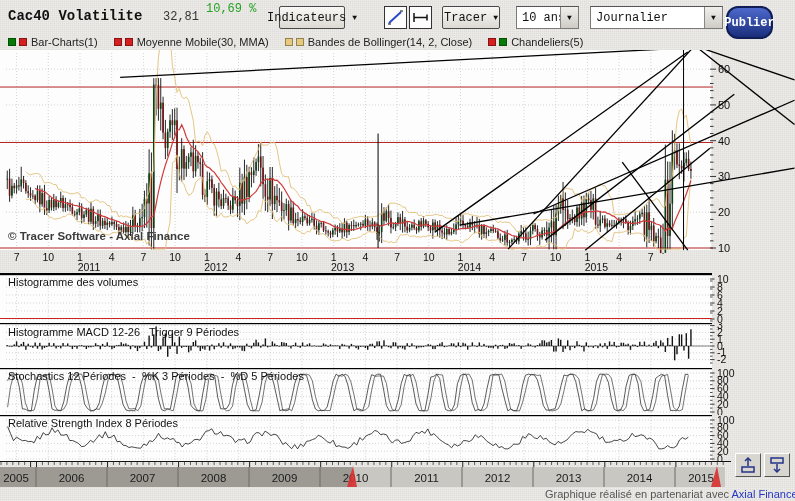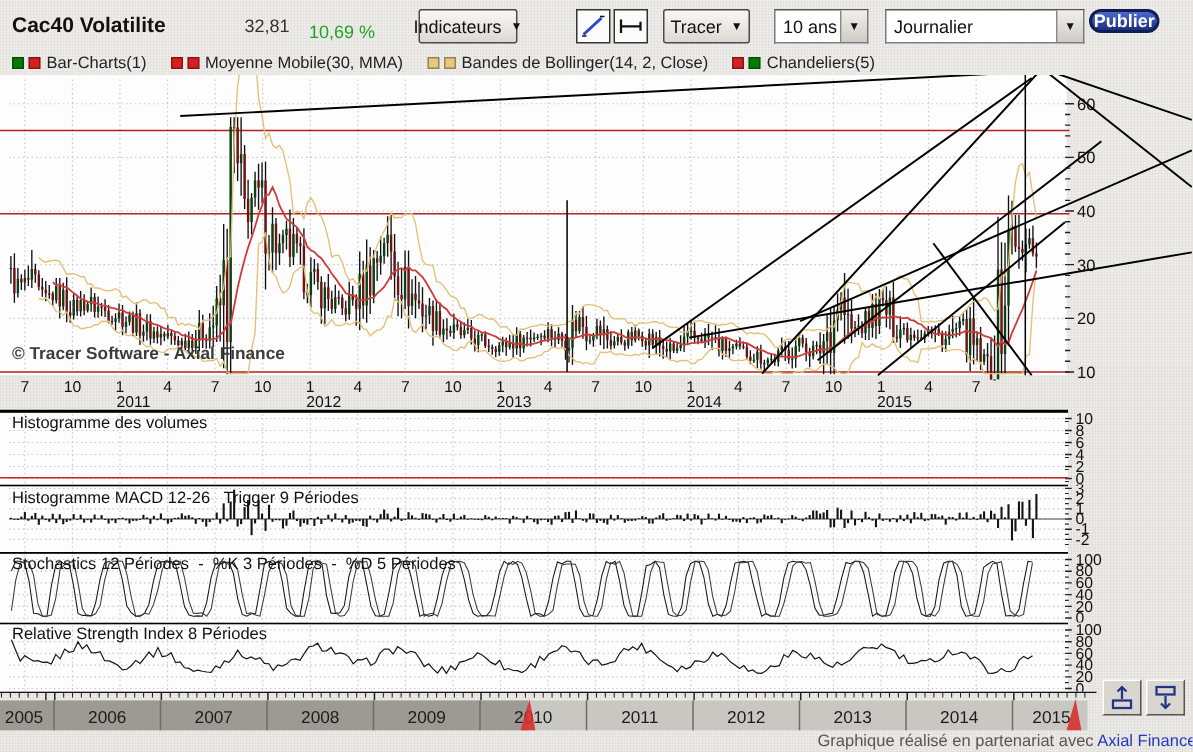--- a/index.html
+++ b/index.html
@@ -2,40 +2,40 @@
 <html><head>
 <meta charset="utf-8">
 <style>
   html,body{margin:0;padding:0;}
   body{font-family:"Liberation Sans",sans-serif;background:#d9d7d3;}
   #app{position:relative;width:795px;height:501px;overflow:hidden;
        background-color:#e8e6e2;
        background-image:repeating-linear-gradient(0deg,rgba(255,255,255,.25) 0 1px,transparent 1px 2px),
                         repeating-linear-gradient(90deg,rgba(150,150,150,.10) 0 1px,transparent 1px 2px);}
   
-  #toolbar{position:absolute;left:0;top:0;width:795px;height:34px;}
+  #toolbar{position:absolute;left:0;top:0;width:795px;height:34px;font-family:Liberation Mono, monospace;}
   .t-title{position:absolute;left:8px;top:8px;font-size:14px;font-weight:bold;color:#111;}
   .t-value{position:absolute;left:163px;top:10px;font-size:12px;color:#333;}
-  .t-chg{position:absolute;left:206px;top:14px;font-size:12px;color:#23a323;}
+  .t-chg{position:absolute;left:206px;top:2px;font-size:12px;color:#23a323;}
   .bevel-btn{position:absolute;top:6px;height:23px;box-sizing:border-box;
      background:linear-gradient(#f9f8f6,#dcd9d2);border:1px solid #4a4a4a;border-radius:2px;
      font-size:12px;color:#111;display:flex;align-items:center;justify-content:center;gap:6px;cursor:pointer;}
   .bevel-btn .arr{font-size:8px;color:#111;}
   #btn-indicateurs{left:279px;width:66px;align-items:center;}
   #btn-tracer{left:442px;width:58px;}
   .tool-icon-btn{position:absolute;top:6px;width:23px;height:23px;box-sizing:border-box;
      background:#fcfcfc;border:1px solid #333;display:flex;align-items:center;justify-content:center;}
   #tool-line{left:384px;} #tool-hline{left:409px;}
   .sel{position:absolute;top:6px;height:23px;box-sizing:border-box;background:#fff;
      border:1px solid #7a7a7a;border-top-color:#555;display:flex;align-items:stretch;font-size:12px;}
   #sel-range{left:516px;width:63px;} #sel-period{left:590px;width:133px;}
   .sel .val{flex:1;padding:4px 0 0 5px;color:#111;white-space:nowrap;overflow:hidden;}
   .sel .arrbox{width:17px;background:linear-gradient(#f0efec,#cfccc5);border-left:1px solid #888;
      display:flex;align-items:center;justify-content:center;font-size:8px;color:#111;cursor:pointer;}
-  #btn-publier{position:absolute;left:726px;top:6px;width:47px;height:16px;box-sizing:border-box;
+  #btn-publier{position:absolute;left:726px;top:6px;width:47px;height:33px;box-sizing:border-box;
      background:linear-gradient(#4d69cc,#1a2e7c);border:2px solid #101e55;border-radius:12px;
      color:#fff;font-size:12px;font-weight:bold;display:flex;align-items:center;justify-content:center;cursor:pointer;}
   
   #legend{position:absolute;left:0;top:34px;width:795px;height:16px;display:flex;align-items:center;
      padding-left:8px;box-sizing:border-box;gap:16px;font-size:11px;color:#222;}
   .lg-item{display:flex;align-items:center;gap:4px;white-space:nowrap;}
   .sw{width:6px;height:6px;display:inline-block;border:1px solid rgba(0,0,0,.35);}
   .sw+ .sw{margin-left:-1px;}
   
   svg{display:block;}

